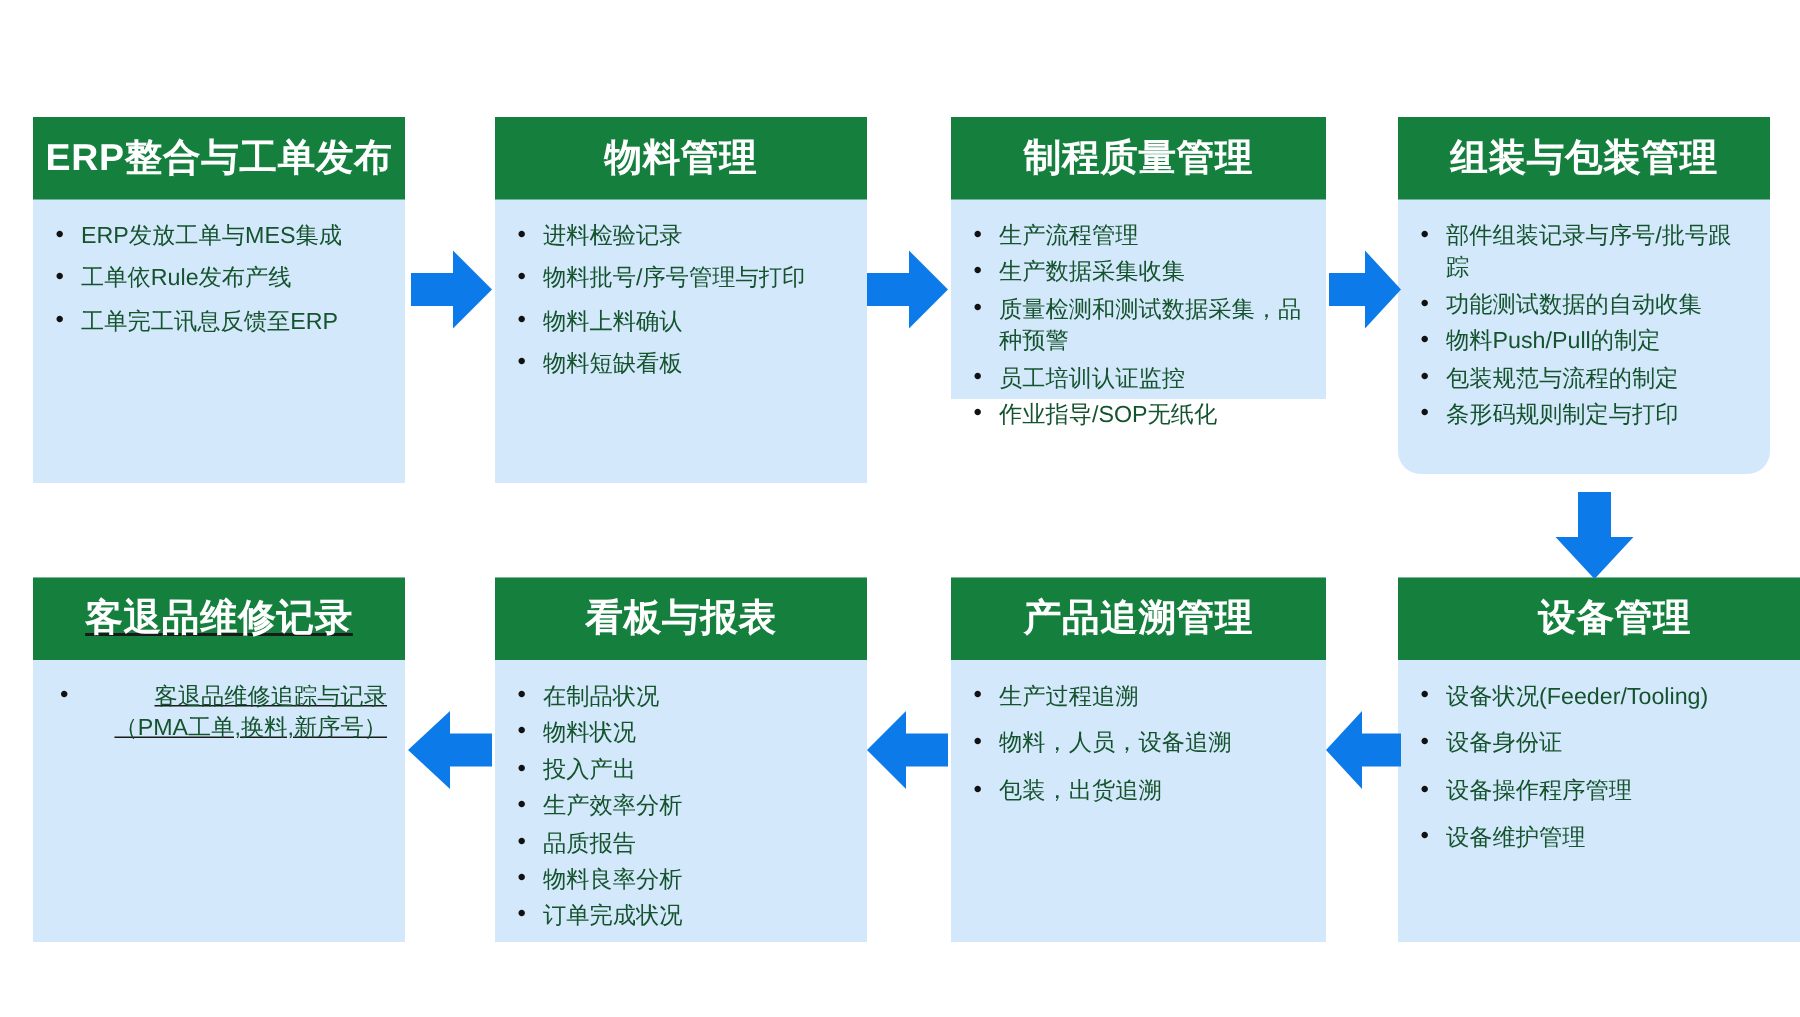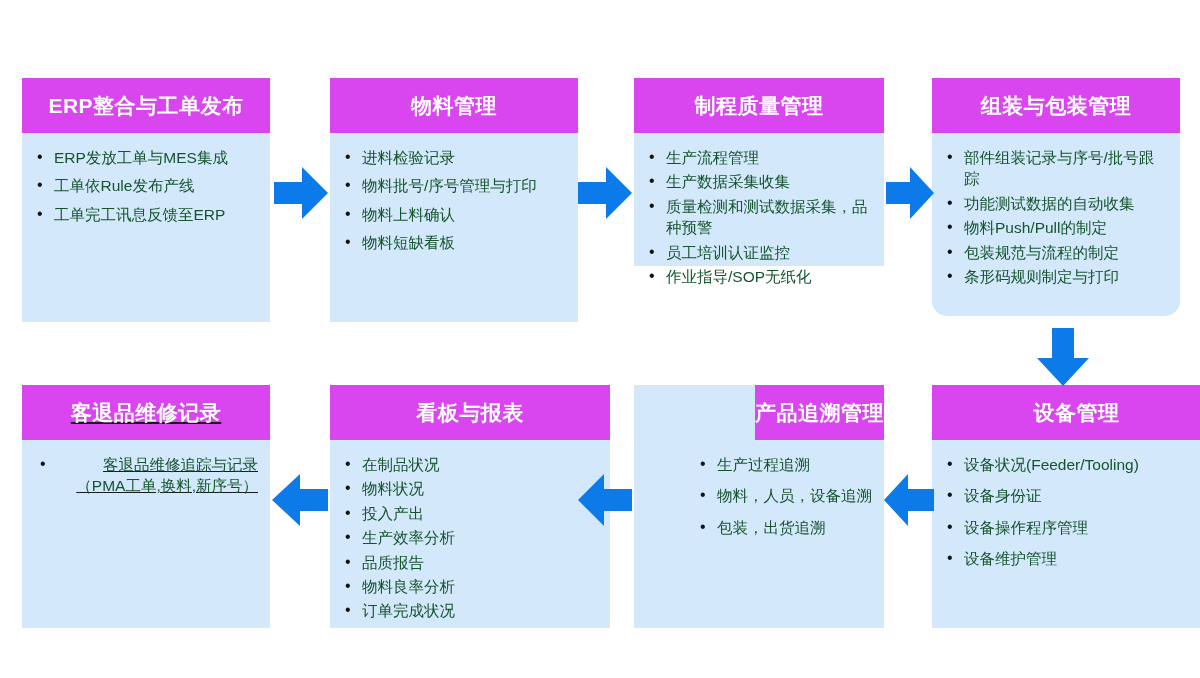--- a/index.html
+++ b/index.html
@@ -25,24 +25,24 @@
 
   
   .card {
     position: absolute;
     box-sizing: border-box;
     background: #d4e8fb;
     display: flex;
     flex-direction: column;
   }
   .card-header {
-    background: #d946ef;
+    background: #15803d;
     color: #ffffff;
     font-weight: bold;
-    font-size: 21px;
+    font-size: 25px;
     letter-spacing: 0.5px;
     height: 55px;
     line-height: 55px;
     text-align: center;
     flex: 0 0 auto;
     white-space: nowrap;
     overflow: hidden;
   }
   .card-body {
     flex: 1 1 auto;
@@ -82,22 +82,22 @@
   .bullets.tight li { margin-bottom: 3px; }
 
   
   #card-erp        { left: 22px;   top: 78px;  width: 248px; height: 244px; }
   #card-material   { left: 330px;  top: 78px;  width: 248px; height: 244px; }
   #card-quality    { left: 634px;  top: 78px;  width: 250px; height: 188px; }
   #card-assembly   { left: 932px;  top: 78px;  width: 248px; height: 238px; border-radius: 15px; }
 
   
   #card-rma        { left: 22px;   top: 385px; width: 248px; height: 243px; text-decoration: underline; }
-  #card-dashboard  { left: 330px;  top: 385px; width: 280px; height: 243px; }
-  #card-trace      { left: 634px;  top: 385px; width: 250px; height: 243px; align-items: flex-end; }
+  #card-dashboard  { left: 330px;  top: 385px; width: 248px; height: 243px; }
+  #card-trace      { left: 634px;  top: 385px; width: 250px; height: 243px; }
   #card-equipment  { left: 932px;  top: 385px; width: 289px; height: 243px; }
 
   
   .arrow {
     position: absolute;
   }
   .arrow svg { display: block; }
 
   #arrow-erp-material   { left: 274px; top: 165px; }
   #arrow-material-qual  { left: 578px; top: 165px; }

